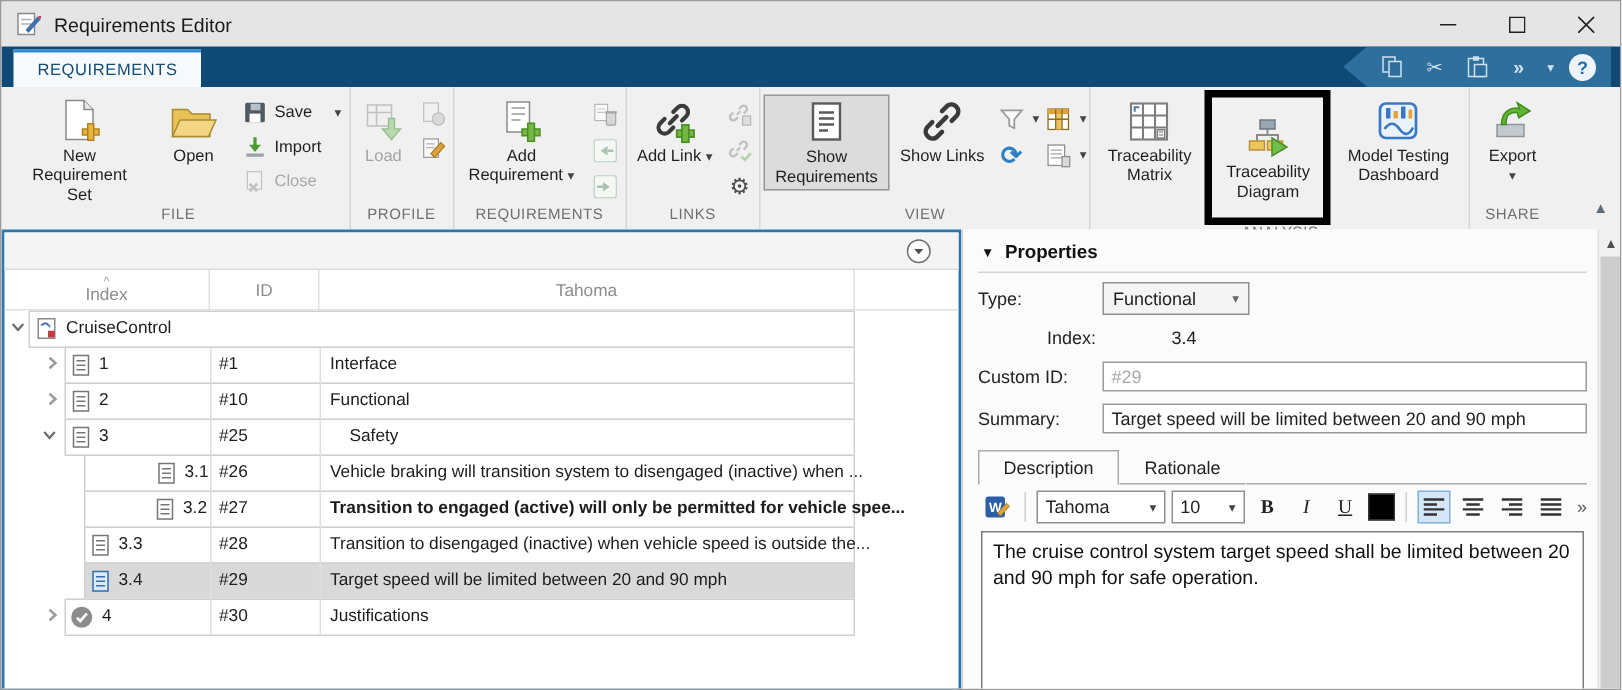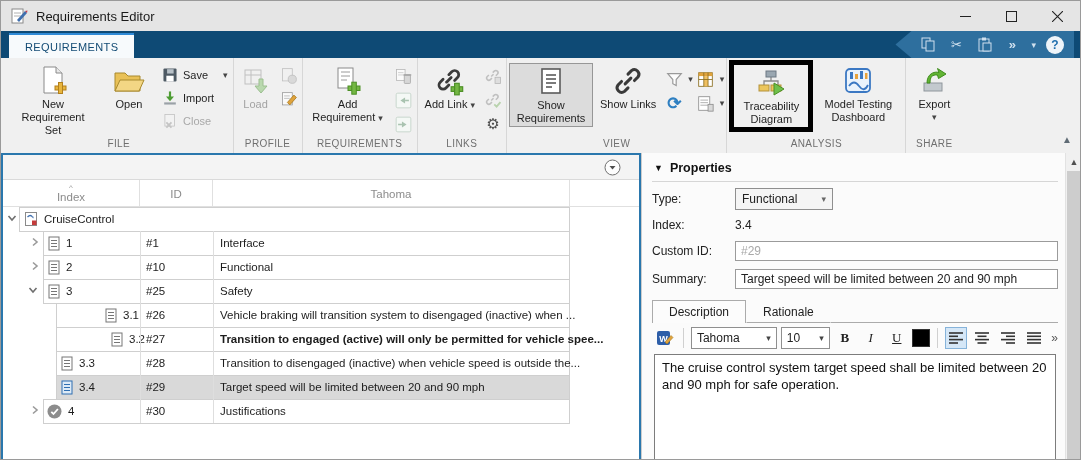--- a/index.html
+++ b/index.html
@@ -31,21 +31,21 @@
   .bigbtn { width:auto; min-width:56px; padding:1px 5px; display:flex; flex-direction:column; align-items:center; font-size:11px; color:#1f1f1f; line-height:13px; text-align:center; }
   .bigbtn .bicon { height:34px; display:flex; align-items:center; justify-content:center; }
   .bigbtn.disabled { color:#a3a3a3; }
   .stack { display:flex; flex-direction:column; justify-content:flex-start; gap:3px; padding-top:2px; }
   .smallbtn { display:flex; align-items:center; gap:5px; font-size:11px; color:#1f1f1f; height:20px; padding:0 3px; }
   .smallbtn.disabled { color:#a8a8a8; }
   .icon-col { display:flex; flex-direction:column; gap:4px; padding-top:3px; }
   .icon-only { width:22px; height:20px; display:flex; align-items:center; justify-content:center; }
   .drop { font-size:9px; color:#444; }
   .pressed { background:#dcdcdc; border:1px solid #979797; }
-  .hl-box { border:5px solid #000; margin-top:-3px; padding:0 1px; }
+  .hl-box { border:5px solid #000; margin-top:-3px; padding:9px 1px; }
   .ts-collapse { position:absolute; right:8px; bottom:8px; color:#5f6b75; font-size:10px; }
   .glyph-refresh { color:#2e7fc1; font-size:17px; font-weight:bold; }
   .glyph-gear { color:#4d4d4d; font-size:15px; }
 
   
   .main { position:absolute; left:0; top:152px; width:1081px; height:308px; }
   .left-panel { position:absolute; left:0; top:0; width:640px; height:308px; background:#fff; border:2px solid #2a77ad; }
   .panel-strip { height:25px; background:#f4f4f4; border-bottom:1px solid #dadada; display:flex; align-items:center; justify-content:flex-end; padding-right:18px; }
 
   .grid-header { position:relative; height:27px; border-bottom:1px solid #e0e0e0; font-size:11.5px; color:#8c8c8c; }
@@ -389,20 +389,36 @@
             <span class="drop">▾</span>
           </span>
         </div>
       </div>
       <div class="section-label">VIEW</div>
     </div>
 
 
     <div class="section">
       <div class="section-items" style="gap:0;">
+        <div class="bigbtn" style="width:74px;">
+          <span class="bicon">
+              <svg width="30" height="30" viewBox="0 0 30 30">
+                <rect x="3" y="3" width="24" height="24" fill="#fff" stroke="#7d7d7d" stroke-width="1.4"></rect>
+                <line x1="11" y1="3" x2="11" y2="27" stroke="#7d7d7d" stroke-width="1.4"></line>
+                <line x1="19" y1="3" x2="19" y2="27" stroke="#7d7d7d" stroke-width="1.4"></line>
+                <line x1="3" y1="11" x2="27" y2="11" stroke="#7d7d7d" stroke-width="1.4"></line>
+                <line x1="3" y1="19" x2="27" y2="19" stroke="#7d7d7d" stroke-width="1.4"></line>
+                <path d="M5.5 8.5 v-3 h3" fill="none" stroke="#4d7da8" stroke-width="1.4"></path>
+                <rect x="20.5" y="20.5" width="5" height="5.5" fill="#fff" stroke="#7d7d7d"></rect>
+                <line x1="21.5" y1="22" x2="24.5" y2="22" stroke="#9a9a9a"></line>
+                <line x1="21.5" y1="24" x2="24.5" y2="24" stroke="#9a9a9a"></line>
+              </svg>
+            </span>
+          <span>Traceability Matrix</span>
+        </div>
         <div class="hl-box">
           <div class="bigbtn" style="width:72px;">
             <span class="bicon">
                 <svg width="30" height="30" viewBox="0 0 30 30">
                   <path d="M15 9 v4 M8 17 v-4 h14 v4" fill="none" stroke="#8a8a8a" stroke-width="1.3"></path>
                   <rect x="10" y="3" width="10" height="6" fill="#9aa7b1" stroke="#6c7983"></rect>
                   <rect x="3" y="17" width="10" height="6" fill="#ecc65d" stroke="#b4923a"></rect>
                   <rect x="15" y="17" width="10" height="6" fill="#ecc65d" stroke="#b4923a"></rect>
                   <path d="M18 15 L28 21 L18 27 Z" fill="#6fc04b" stroke="#4c8f25"></path>
                 </svg>
@@ -547,21 +563,21 @@
                 <rect x="1" y="1" width="10" height="13" fill="#fff" stroke="#767676"></rect>
                 <line x1="3" y1="4.5" x2="9" y2="4.5" stroke="#767676"></line>
                 <line x1="3" y1="7.5" x2="9" y2="7.5" stroke="#767676"></line>
                 <line x1="3" y1="10.5" x2="9" y2="10.5" stroke="#767676"></line>
               </svg>
               <span class="lbl">3</span>
             </div>
           <div class="cell" style="left:143px;">
               <span>#25</span>
             </div>
-          <div class="cell" style="left:217px;">
+          <div class="cell" style="left:230px;">
               <span>Safety</span>
             </div>
           <div class="vline" style="left:137px;"></div>
             <div class="vline" style="left:210px;"></div>
         </div>
 
         <div class="trow">
           <div class="rowbox" style="left:53px;right:69px;"></div>
           <div class="cell" style="left:58px;padding-left:44px;">
               <svg width="12" height="15" viewBox="0 0 12 15">
@@ -577,21 +593,21 @@
             </div>
           <div class="cell" style="left:217px;">
               <span>Vehicle braking will transition system to disengaged (inactive) when ...</span>
             </div>
           <div class="vline" style="left:137px;"></div>
             <div class="vline" style="left:210px;"></div>
         </div>
 
         <div class="trow">
           <div class="rowbox" style="left:53px;right:69px;"></div>
-          <div class="cell" style="left:61px;padding-left:47px;">
+          <div class="cell" style="left:54px;padding-left:47px;">
               <svg width="12" height="15" viewBox="0 0 12 15">
                 <rect x="1" y="1" width="10" height="13" fill="#fff" stroke="#767676"></rect>
                 <line x1="3" y1="4.5" x2="9" y2="4.5" stroke="#767676"></line>
                 <line x1="3" y1="7.5" x2="9" y2="7.5" stroke="#767676"></line>
                 <line x1="3" y1="10.5" x2="9" y2="10.5" stroke="#767676"></line>
               </svg>
               <span class="lbl">3.2</span>
             </div>
           <div class="cell" style="left:143px;">
               <span>#27</span>
@@ -676,21 +692,21 @@
       </div>
 
       <div class="form-row">
         <span class="flabel">Type:</span>
         <div class="selectbox">
           <span>Functional</span>
           <span class="drop">▾</span>
         </div>
       </div>
 
-      <div class="form-row" style="height:18px;">
+      <div class="form-row" style="height:18px;margin-left:46px;">
         <span class="flabel">Index:</span>
         <span class="fvalue">3.4</span>
       </div>
 
       <div class="form-row">
         <span class="flabel">Custom ID:</span>
         <div class="tinput placeholder">#29</div>
       </div>
 
       <div class="form-row">

